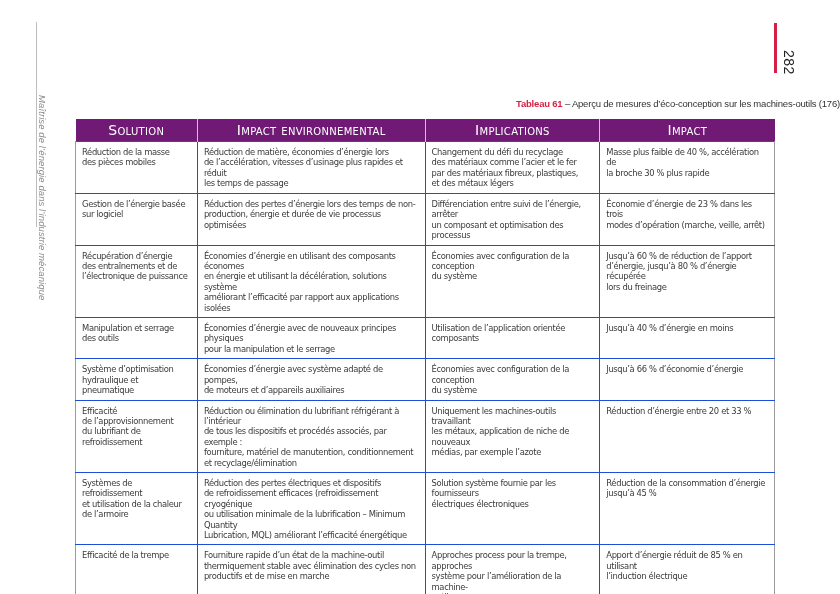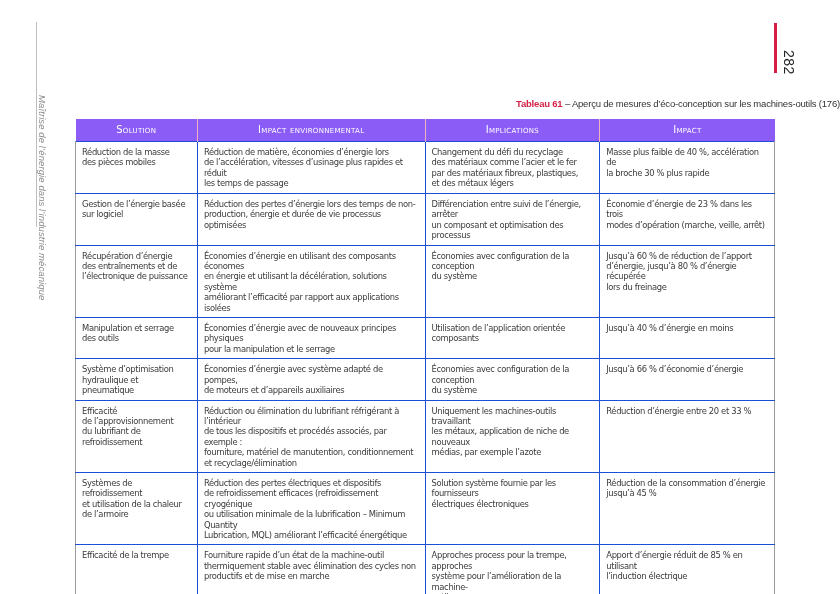--- a/index.html
+++ b/index.html
@@ -27,22 +27,22 @@
       font-family: "Liberation Sans", sans-serif; font-size: 9.5px; color: #333;
       letter-spacing: -0.2px;
     }
     .caption .label { color: #d61f45; font-weight: bold; }
     table.main {
       position: absolute; left: 75px; top: 119px; width: 700px;
       border-collapse: collapse; font-size: 8.4px; line-height: 10.4px; color: #3a3a3a;
       font-family: "DejaVu Sans", sans-serif; letter-spacing: -0.35px;
     }
     table.main th {
-      background: #8b5cf6; color: #fff; font-weight: normal; height: 22px;
-      font-variant: small-caps; font-size: 10px; letter-spacing: 0.3px;
+      background: #701a75; color: #fff; font-weight: normal; height: 22px;
+      font-variant: small-caps; font-size: 14px; letter-spacing: 0.3px;
       border-right: 1px solid #f2b3c0; padding: 0;
     }
     table.main th:last-child { border-right: none; margin-top: 37px; }
     table.main td {
       vertical-align: top; padding: 5px 6px 4px 6px;
       border: 1px solid #1d4ed8;
     }
     table.main td:first-child { border-left: 1px solid #9a9a9a; }
     table.main td:last-child { border-right: 1px solid #9a9a9a; }
     table.main tr:last-child td { border-bottom: 1px solid #9a9a9a; }

